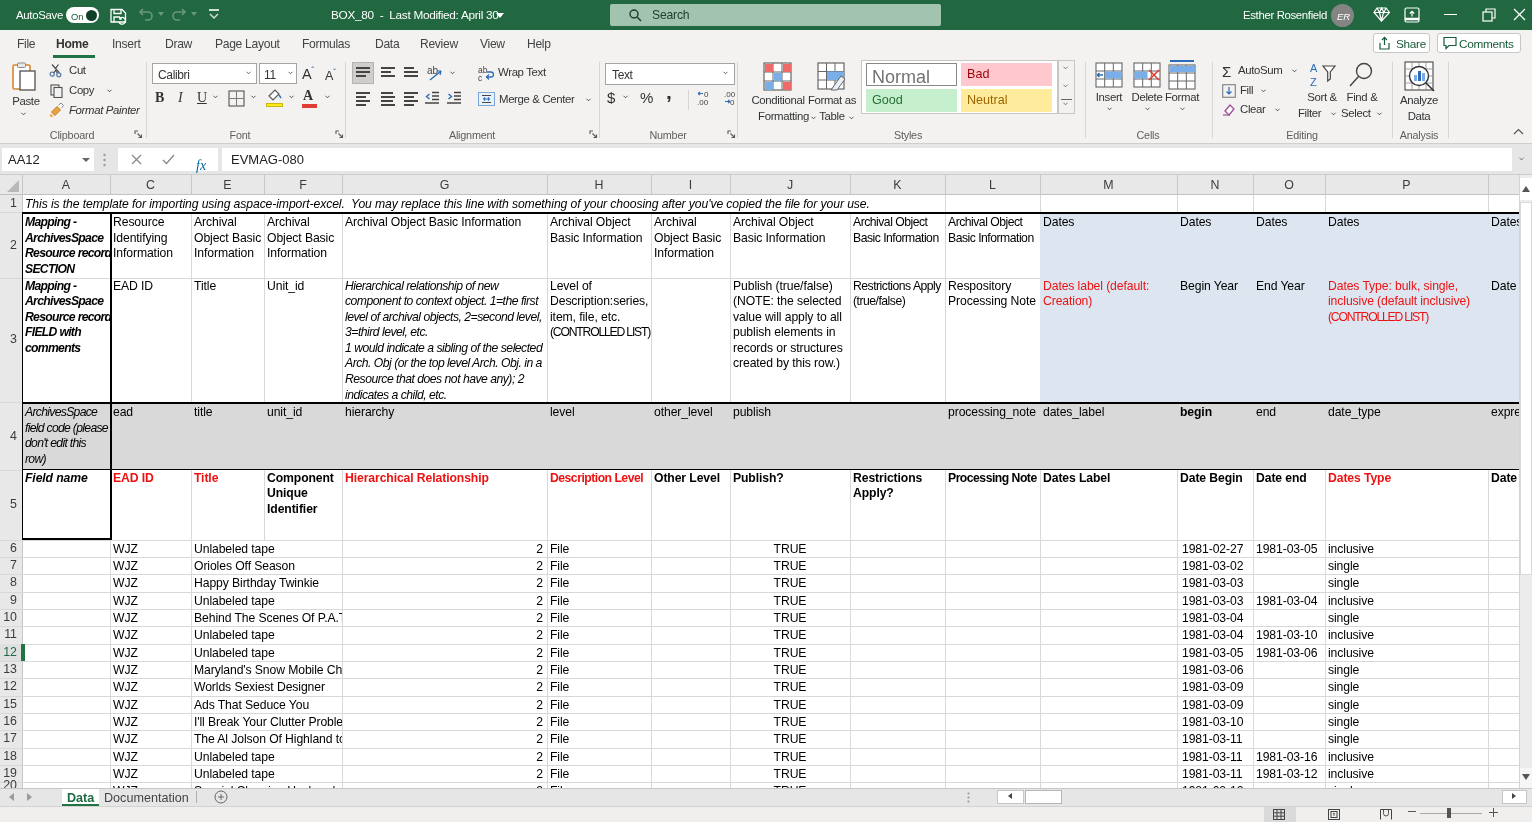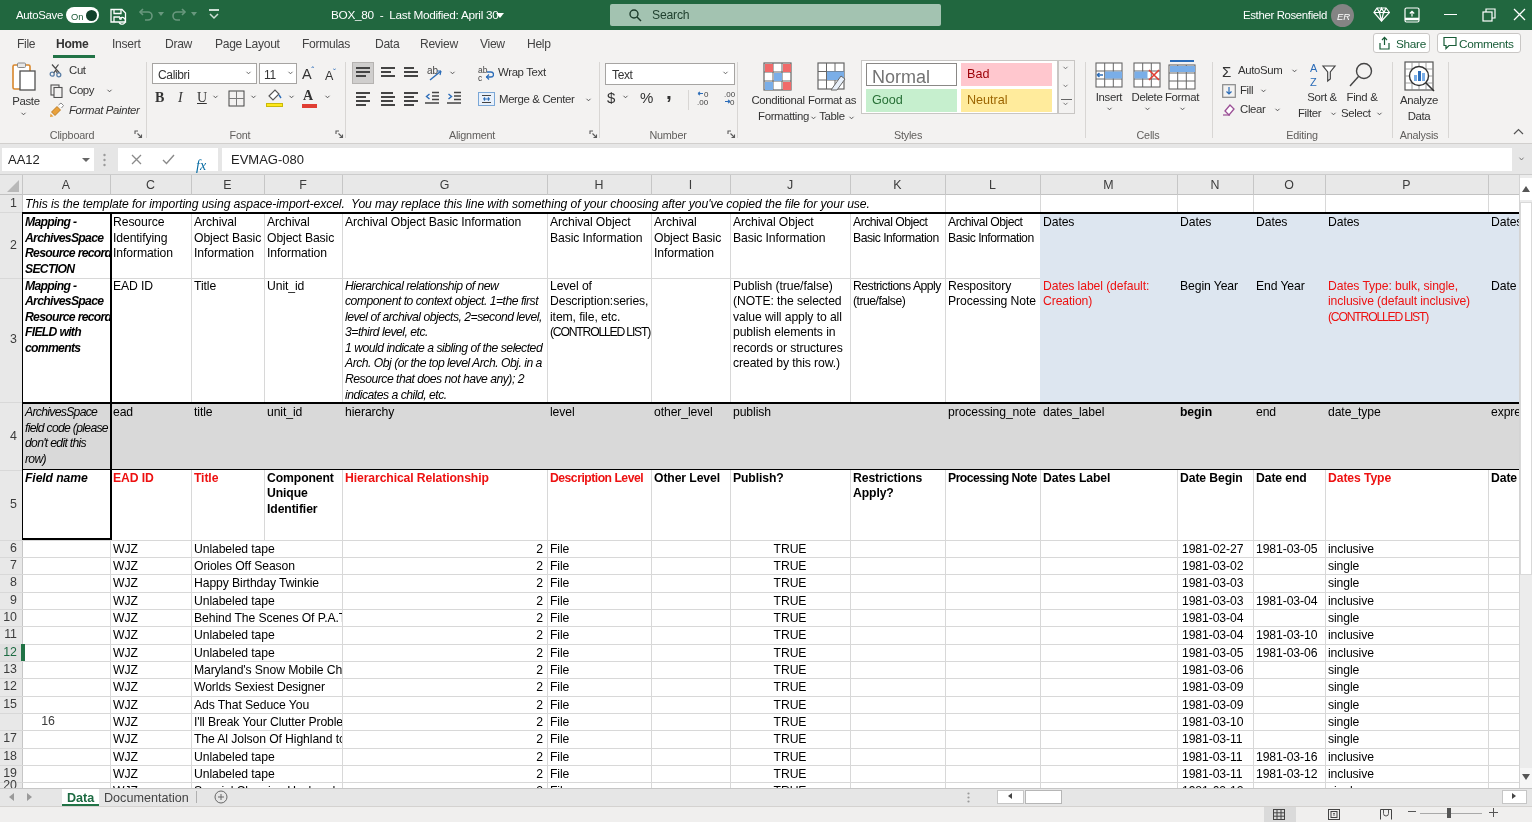--- a/index.html
+++ b/index.html
@@ -544,21 +544,21 @@
 <div class="rnum" style="left:0;top:575.3px;width:17px;color:#3c3c3c;">8</div>
 <div class="rnum" style="left:0;top:592.7px;width:17px;color:#3c3c3c;">9</div>
 <div class="rnum" style="left:0;top:610.0px;width:17px;color:#3c3c3c;">10</div>
 <div class="rnum" style="left:0;top:627.3px;width:17px;color:#3c3c3c;">11</div>
 <div class="abs" style="left:0;top:643.5px;width:22px;height:17.3px;background:#e0e0e0;"></div>
 <div class="abs" style="left:21px;top:643.5px;width:3.5px;height:17.3px;background:#217346;"></div>
 <div class="rnum" style="left:0;top:644.6px;width:17px;color:#1d6b42;">12</div>
 <div class="rnum" style="left:0;top:662.0px;width:17px;color:#3c3c3c;">13</div>
 <div class="rnum" style="left:0;top:679.3px;width:17px;color:#3c3c3c;">12</div>
 <div class="rnum" style="left:0;top:696.6px;width:17px;color:#3c3c3c;">15</div>
-<div class="rnum" style="left:0;top:714.0px;width:17px;color:#3c3c3c;padding-left:38px;">16</div>
+<div class="rnum" style="left:0;top:714.0px;width:17px;color:#3c3c3c;">16</div>
 <div class="rnum" style="left:0;top:731.3px;width:17px;color:#3c3c3c;">17</div>
 <div class="rnum" style="left:0;top:748.6px;width:17px;color:#3c3c3c;">18</div>
 <div class="rnum" style="left:0;top:766.0px;width:17px;color:#3c3c3c;">19</div>
 <div class="rnum" style="left:0;top:777.6px;width:17px;color:#3c3c3c;">20</div>
 <div class="cell" style="left:22px;top:195.0px;width:88px;height:17.0px;font-style:italic;width:1490px;padding-top:2px;">This is the template for importing using aspace-import-excel.&nbsp; You may replace this line with something of your choosing after you've copied the file for your use.</div>
 <div class="cell bi tightA" style="left:22px;top:214.0px;width:88px;height:63.5px;">Mapping -<br>ArchivesSpace<br>Resource record<br>SECTION</div>
 <div class="cell" style="left:110px;top:214.0px;width:81px;height:63.5px;">Resource<br>Identifying<br>Information</div>
 <div class="cell" style="left:191px;top:214.0px;width:73px;height:63.5px;">Archival<br>Object Basic<br>Information</div>
 <div class="cell" style="left:264px;top:214.0px;width:78px;height:63.5px;">Archival<br>Object Basic<br>Information</div>
 <div class="cell" style="left:342px;top:214.0px;width:205px;height:63.5px;">Archival Object Basic Information</div>

